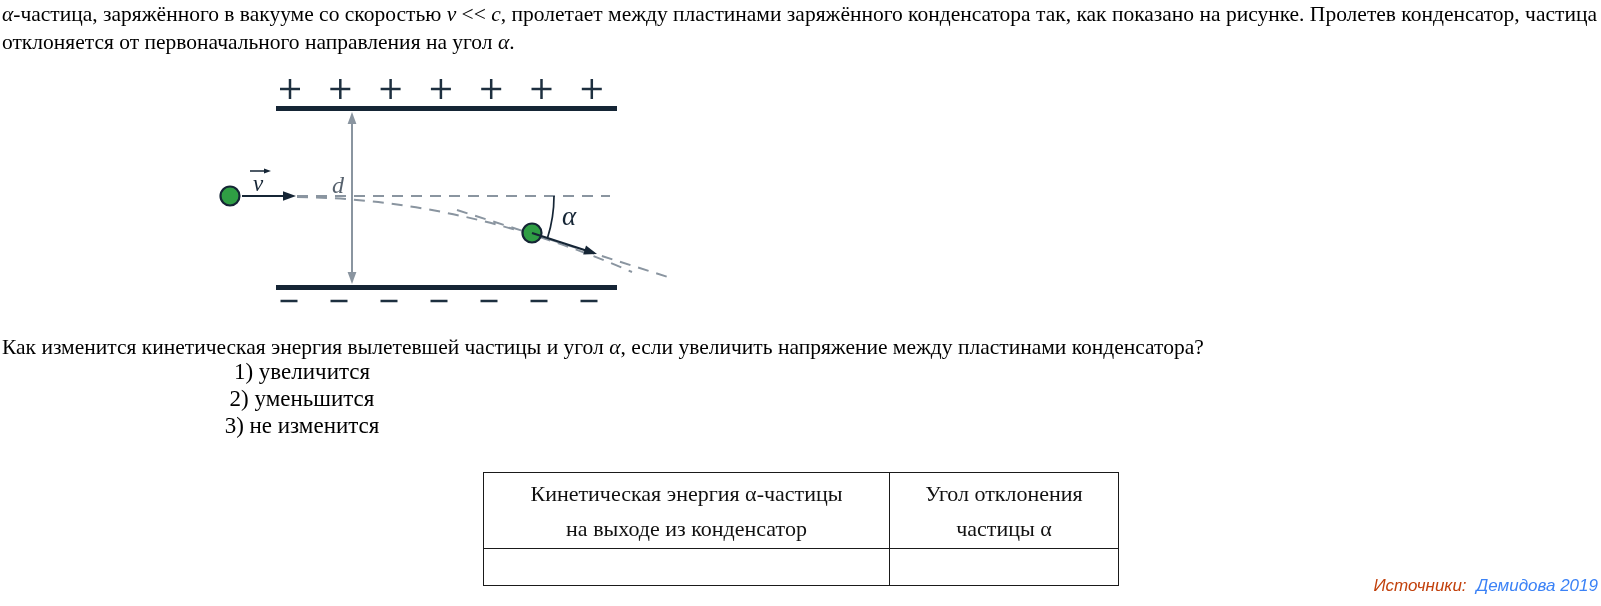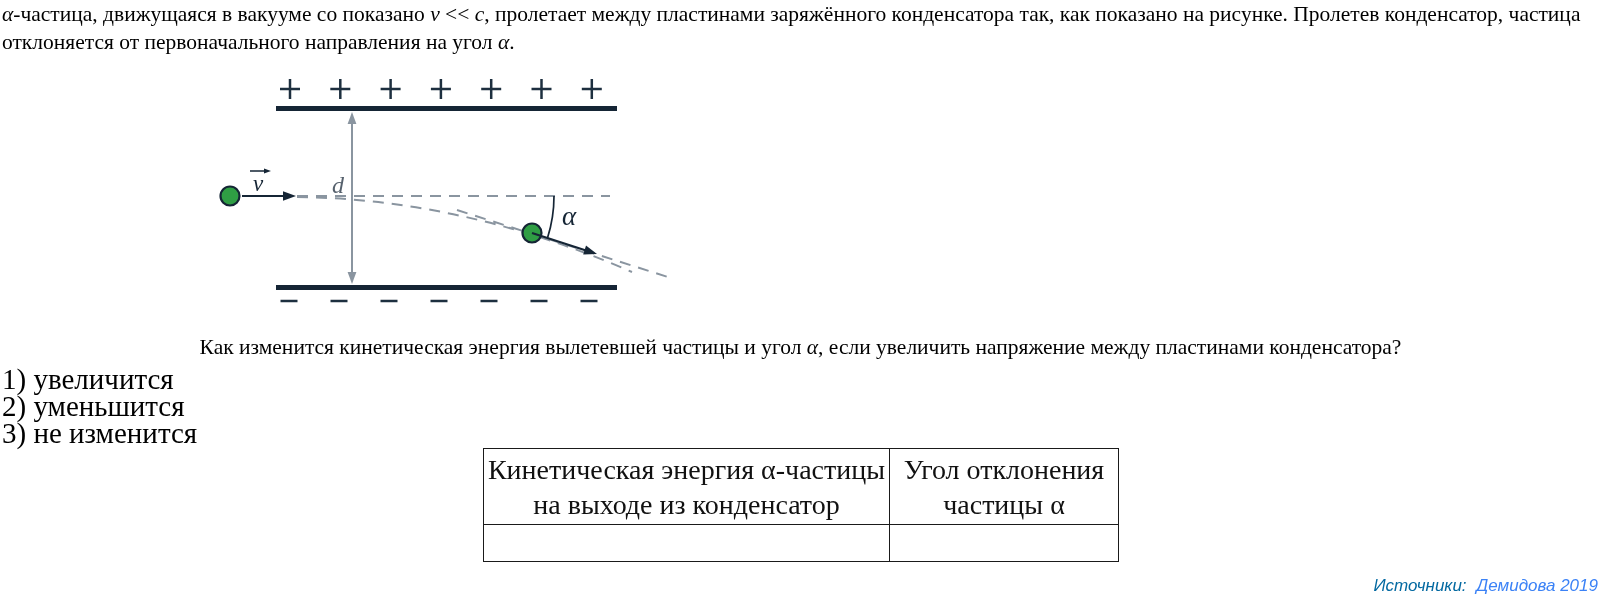--- a/index.html
+++ b/index.html
@@ -8,59 +8,59 @@
     background:#ffffff;
     font-family:"Liberation Serif", serif;
     color:#000;
   }
   .intro{
     position:absolute;left:2px;top:1px;width:1597px;
     font-size:21.5px;line-height:27.5px;
   }
   .question{
     position:absolute;left:2px;top:334px;width:1597px;
-    font-size:21.5px;line-height:27px;text-align:center;
+    font-size:21.5px;line-height:27px;
   }
   .options{
-    position:absolute;left:2px;top:366px;width:600px;
-    font-size:29px;line-height:27px;
+    position:absolute;left:2px;top:358px;width:600px;
+    font-size:23px;line-height:27px;text-align:center;
   }
   .options div{height:27px;}
   i{font-style:italic;}
   svg text{font-family:"Liberation Serif", serif;}
   
   .ans-table{
-    position:absolute;left:483px;top:448px;
+    position:absolute;left:483px;top:472px;
     border-collapse:collapse;
-    font-size:28px;color:#111;
+    font-size:22px;color:#111;
   }
   .ans-table th,.ans-table td{
     border:1.6px solid #1a1a1a;
     font-weight:normal;text-align:center;vertical-align:middle;
     padding:0;
   }
   .ans-table th{height:75px;}
   .ans-table td{height:36px;}
   .col-energy{width:405px;}
   .col-angle{width:228px;}
   .hdr-line{line-height:35px;}
   
   .footer{
     position:absolute;right:3px;top:576px;
     font-family:"Liberation Sans", sans-serif;
     font-style:italic;font-size:17px;
     white-space:nowrap;
   }
-  .src-label{color:#0369a1;}
+  .src-label{color:#c2410c;}
   .src-value{color:#3b82f6;margin-left:5px;}
 </style>
 </head>
 <body>
 
-<div class="intro"><i>α</i><span>-частица, движущаяся в вакууме со показано </span><i>v</i><span> &lt;&lt; </span><i>c</i><span>, пролетает между пластинами заряжённого конденсатора так, как показано на рисунке. Пролетев конденсатор, частица отклоняется от первоначального направления на угол </span><i>α</i><span>.</span></div>
+<div class="intro"><i>α</i><span>-частица, заряжённого в вакууме со скоростью </span><i>v</i><span> &lt;&lt; </span><i>c</i><span>, пролетает между пластинами заряжённого конденсатора так, как показано на рисунке. Пролетев конденсатор, частица отклоняется от первоначального направления на угол </span><i>α</i><span>.</span></div>
 
 <svg style="position:absolute;left:185px;top:58px;" width="510" height="266" viewBox="185 58 510 266">
 
   <g stroke="#1d2f3f" stroke-width="2.5">
       <line x1="280" x2="300" y1="89" y2="89"></line>
       <line x1="290" x2="290" y1="79" y2="99"></line>
       <line x1="330.3" x2="350.3" y1="89" y2="89"></line>
       <line x1="340.3" x2="340.3" y1="79" y2="99"></line>
       <line x1="380.6" x2="400.6" y1="89" y2="89"></line>
       <line x1="390.6" x2="390.6" y1="79" y2="99"></line>

